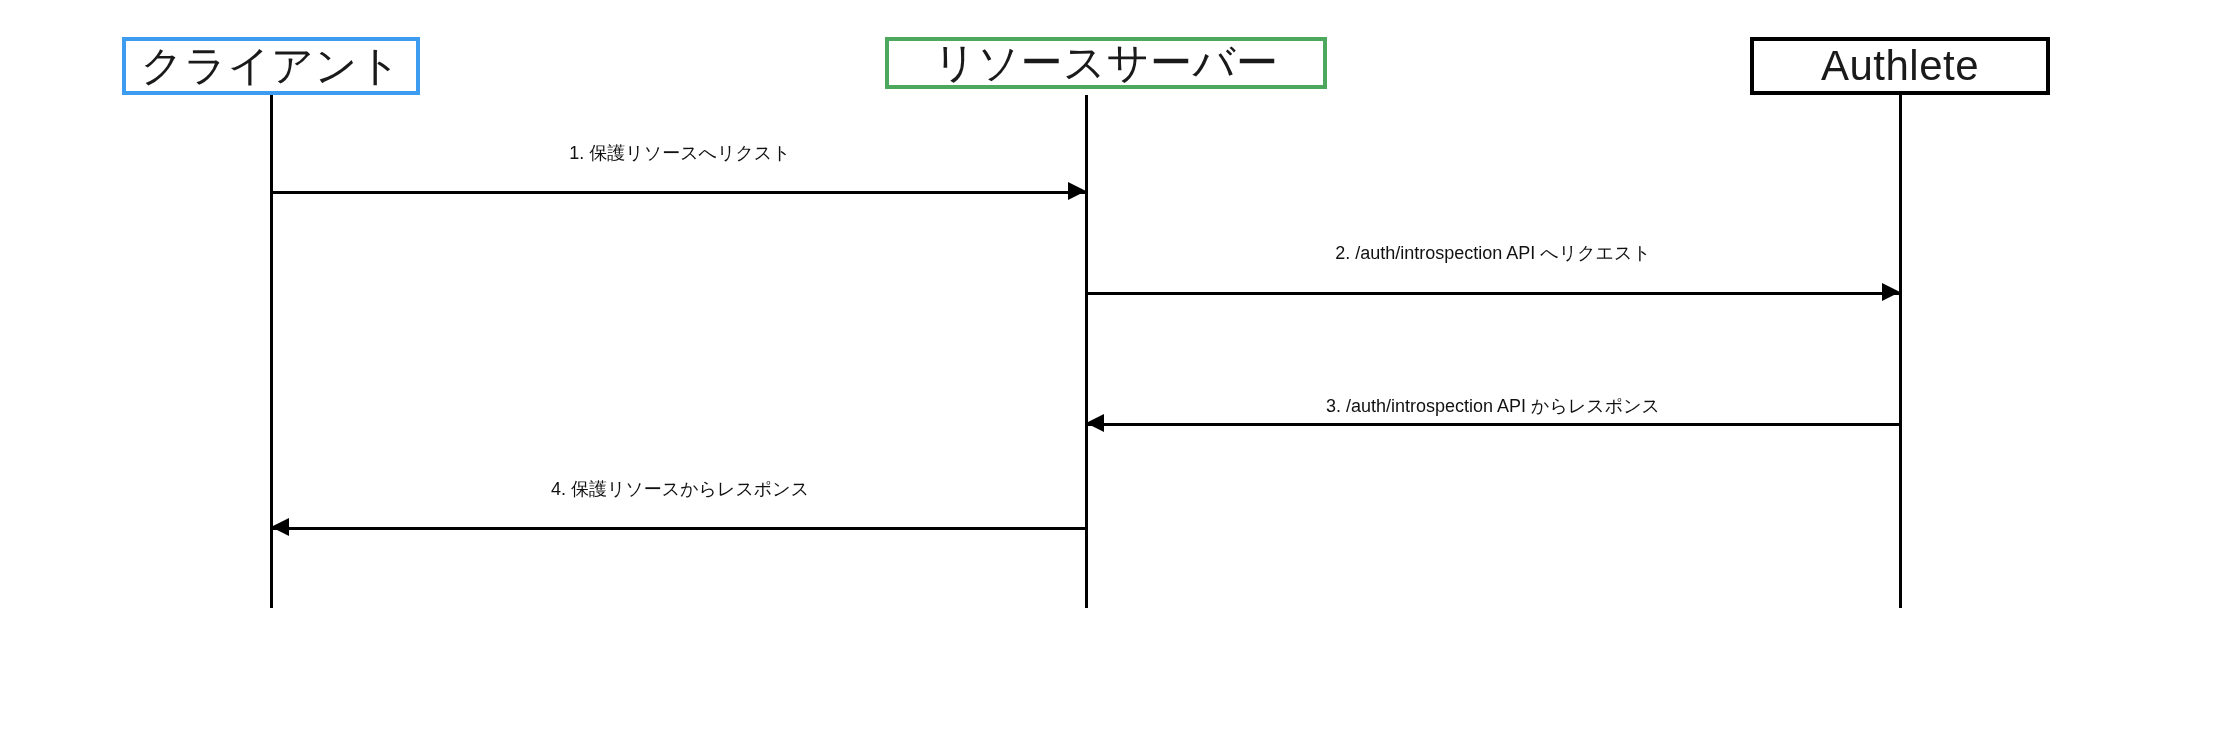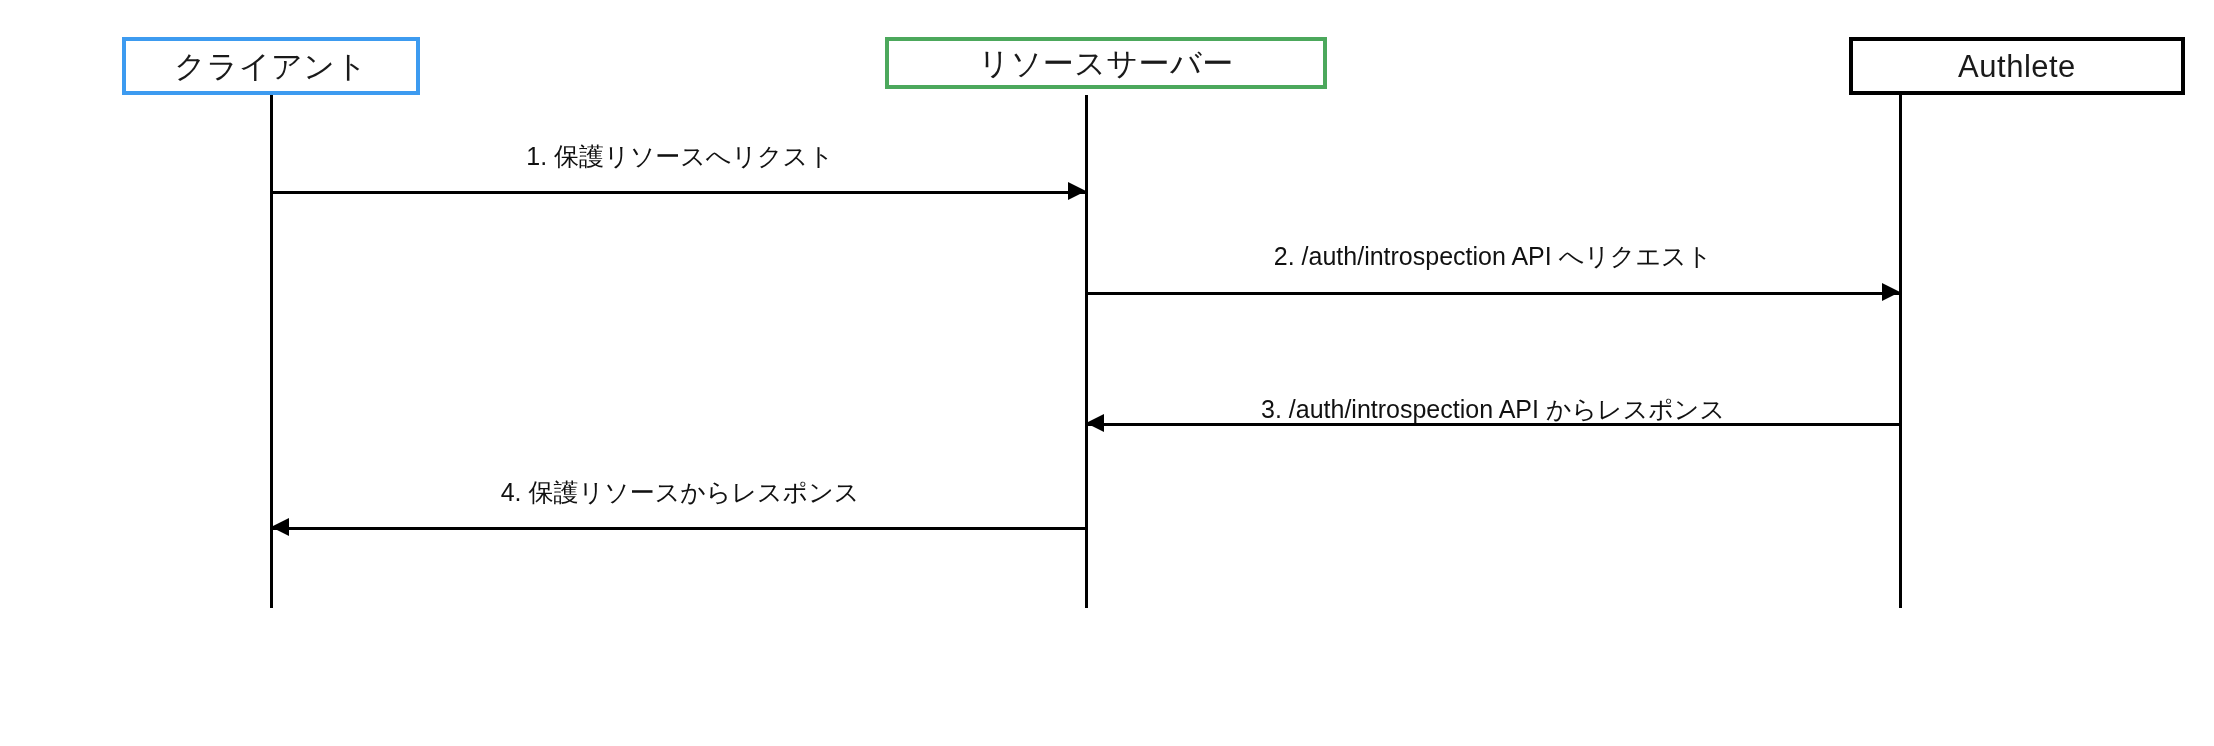--- a/index.html
+++ b/index.html
@@ -21,21 +21,21 @@
   .actor-box {
     position: absolute;
     box-sizing: border-box;
     background: #ffffff;
     display: flex;
     align-items: center;
     justify-content: center;
     text-align: center;
   }
   .actor-label {
-    font-size: 31px;
+    font-size: 42px;
     line-height: 1;
     color: #1a1a1a;
     letter-spacing: 0.5px;
     white-space: nowrap;
   }
   .lifeline {
     position: absolute;
     background: #000000;
     width: 3px;
   }
@@ -52,42 +52,42 @@
     border-bottom: 9px solid transparent;
   }
   .arrow-head.right {
     border-left: 18px solid #000000;
   }
   .arrow-head.left {
     border-right: 18px solid #000000;
   }
   .msg-label {
     position: absolute;
-    font-size: 25px;
+    font-size: 18px;
     line-height: 1;
     color: #111111;
     white-space: nowrap;
     text-align: center;
     transform: translateX(-50%);
   }
 </style>
 </head>
 <body>
 
 <div id="diagram-root" style="width: 2214px; height: 746px; background: rgb(255, 255, 255);">
 
   <div class="actor-box" style="left: 122px; top: 37px; width: 298px; height: 58px; border: 4px solid rgb(61, 155, 240);">
     <span class="actor-label">クライアント</span>
   </div>
 
   <div class="actor-box" style="left: 865px; top: 37px; width: 442px; height: 52px; border: 4px solid rgb(76, 168, 92); margin-left: 20px;">
     <span class="actor-label">リソースサーバー</span>
   </div>
 
-  <div class="actor-box" style="left: 1849px; top: 37px; width: 336px; height: 58px; border: 4px solid rgb(0, 0, 0); align-items: center;">
+  <div class="actor-box" style="left: 1750px; top: 37px; width: 300px; height: 58px; border: 4px solid rgb(0, 0, 0); align-items: center;">
     <span class="actor-label">Authlete</span>
   </div>
 
   <div class="lifeline" style="left: 270px; top: 95px; height: 513px;"></div>
   <div class="lifeline" style="left: 1085px; top: 95px; height: 513px;"></div>
   <div class="lifeline" style="left: 1899px; top: 95px; height: 513px;"></div>
 
   <div class="msg-line" style="left: 271px; top: 191px; width: 815px;"></div>
   <div class="arrow-head right" style="top: 182px; left: 1068px;"></div>
   <div class="msg-label" style="left: 680px; top: 144px;">1. 保護リソースへリクスト</div>

